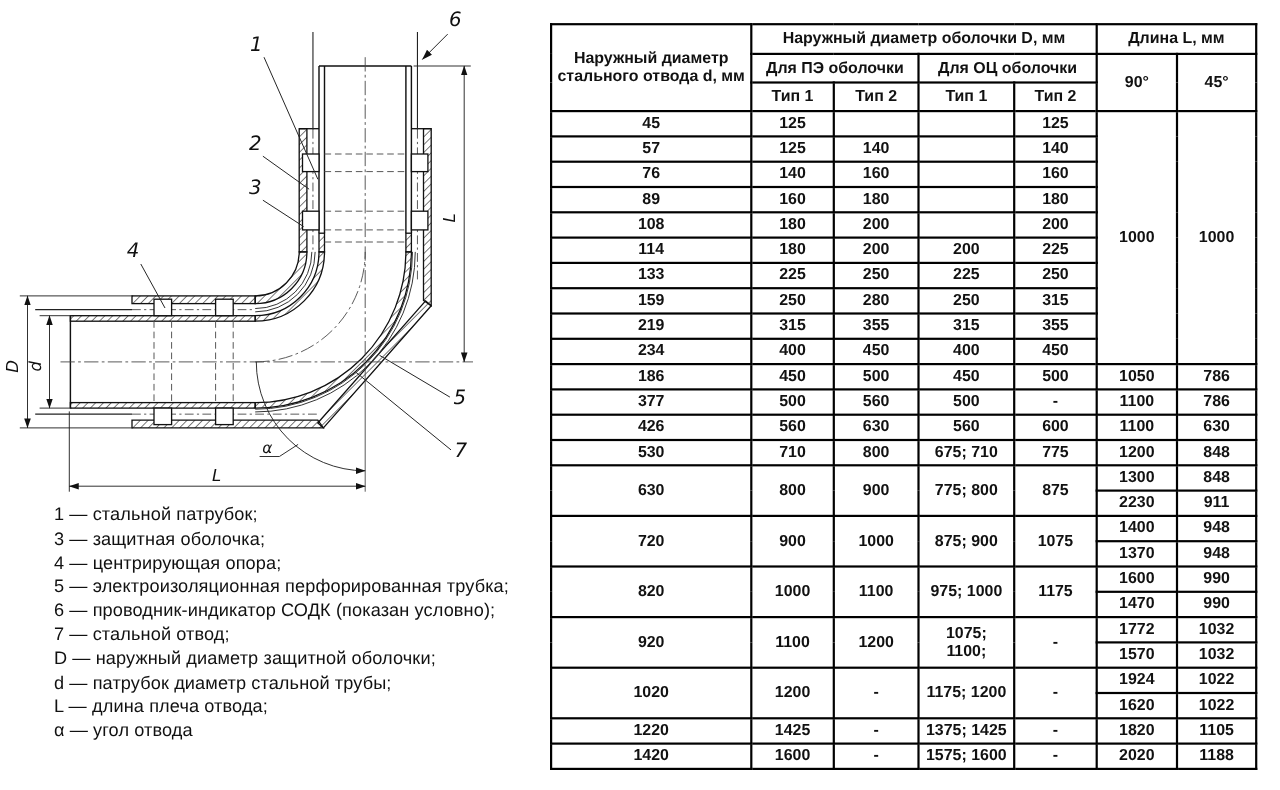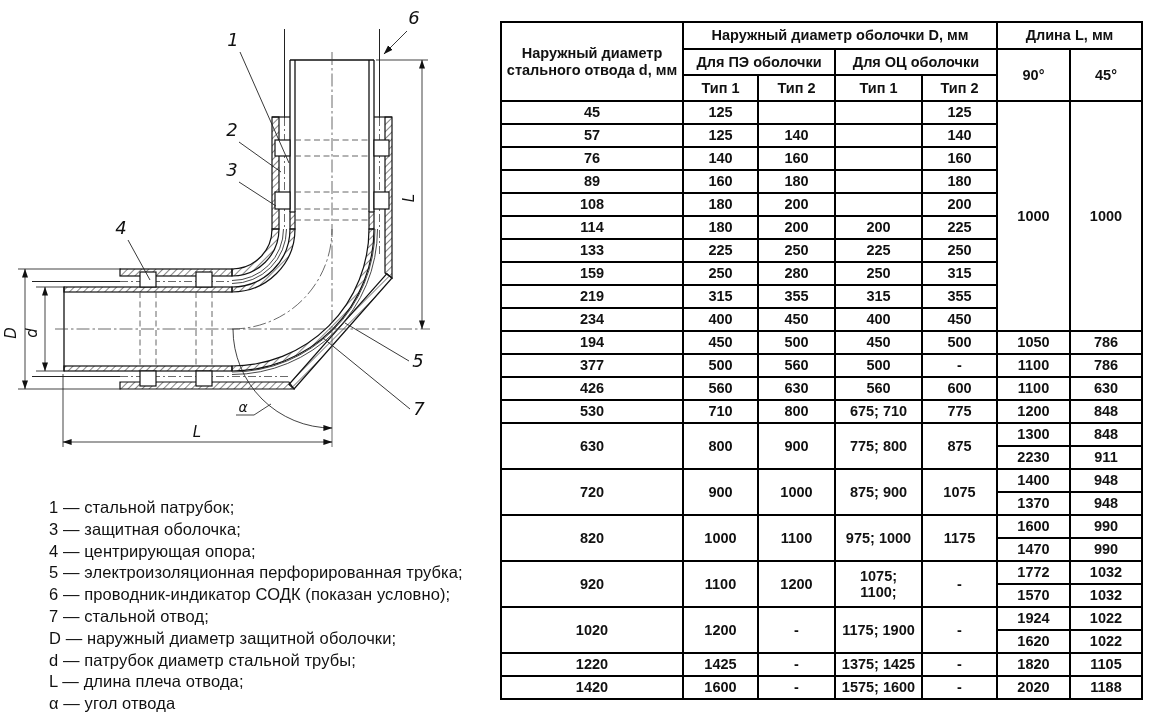--- a/index.html
+++ b/index.html
@@ -2,21 +2,21 @@
 <html><head>
 <meta charset="utf-8">
 <style>
   html,body{margin:0;padding:0;background:#fff;}
   .screen{position:relative;width:1164px;height:718px;background:#fff;overflow:hidden;
           font-family:"Liberation Sans",sans-serif;color:#000;}
   
   .drawing{position:absolute;left:0;top:0;width:497px;height:455px;}
   
   .legend{position:absolute;left:49px;top:458px;font-size:16.5px;line-height:21.8px;
-          color:#111;letter-spacing:0.1px;margin-top:39px;}
+          color:#111;letter-spacing:0.1px;}
   .legend-line{white-space:nowrap;}
   
   .dim-table{position:absolute;left:500px;top:21px;border-collapse:collapse;table-layout:fixed;
              font-family:"Liberation Sans",sans-serif;}
   .dim-table td,.dim-table th{border:2px solid #000;text-align:center;vertical-align:middle;
              padding:0 2px;font-size:14.5px;font-weight:bold;color:#111;white-space:pre-line;
              line-height:1.12;}
   .dim-table thead th{height:24px;margin-top:40px;}
   .dim-table thead tr.h1 th{height:25px;}
   .dim-table tbody td{height:21px;}
@@ -266,21 +266,21 @@
           <td>355</td>
         </tr>
         <tr>
           <td>234</td>
           <td>400</td>
           <td>450</td>
           <td>400</td>
           <td>450</td>
         </tr>
         <tr>
-          <td>194</td>
+          <td>186</td>
           <td>450</td>
           <td>500</td>
           <td>450</td>
           <td>500</td>
           <td>1050</td>
           <td>786</td>
         </tr>
         <tr>
           <td>377</td>
           <td>500</td>
@@ -358,21 +358,21 @@
           <td>1032</td>
         </tr>
         <tr>
           <td>1570</td>
           <td>1032</td>
         </tr>
         <tr>
           <td rowspan="2">1020</td>
           <td rowspan="2">1200</td>
           <td rowspan="2">-</td>
-          <td rowspan="2">1175; 1900</td>
+          <td rowspan="2">1175; 1200</td>
           <td rowspan="2">-</td>
           <td>1924</td>
           <td>1022</td>
         </tr>
         <tr>
           <td>1620</td>
           <td>1022</td>
         </tr>
         <tr>
           <td>1220</td>

